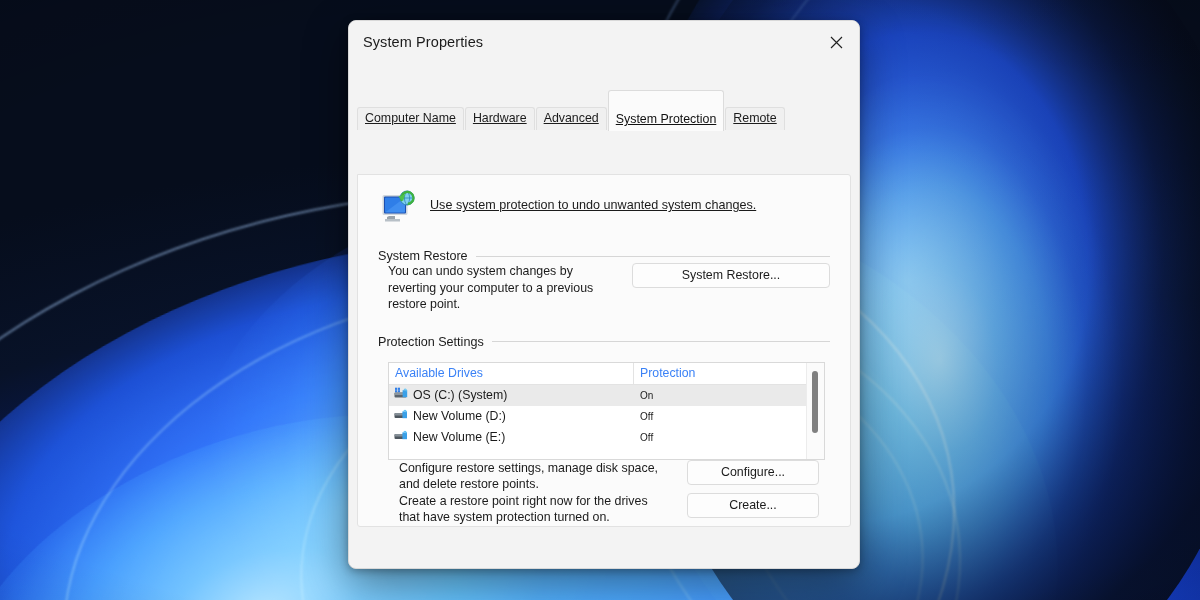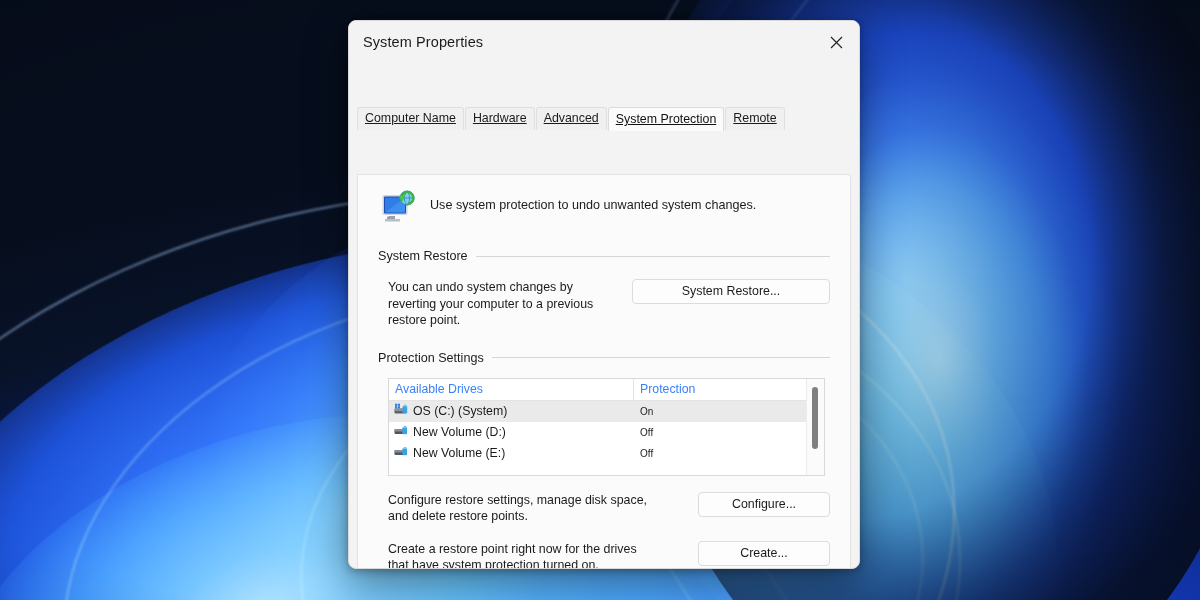--- a/index.html
+++ b/index.html
@@ -145,21 +145,21 @@
     position: relative;
     white-space: nowrap;
     cursor: default;
     text-decoration: underline;
   }
   .tab.active {
     background: #fbfbfb;
     border-color: #dcdcdc;
     color: #111;
     z-index: 3;
-    padding-top: 4px;
+    padding-top: 21px;
     margin-bottom: -1px;
   }
 
   .tabpanel {
     flex: 1 1 auto;
     margin: 0 8px 0 8px;
     background: #fbfbfb;
     border: 1px solid #e2e2e2;
     border-radius: 0 3px 3px 3px;
     position: relative;
@@ -171,20 +171,21 @@
   .hdr-row {
     display: flex;
     align-items: flex-start;
     gap: 14px;
     padding: 3px 0 0 2px;
   }
   .hdr-text {
     font-size: 12.6px;
     color: #1b1b1b;
     padding-top: 9px;
+    text-decoration: underline;
   }
 
   
   .group {
     margin-top: 22px;
   }
   .group-title-row {
     display: flex;
     align-items: center;
     gap: 8px;
@@ -196,23 +197,22 @@
   }
   .group-rule {
     flex: 1 1 auto;
     height: 1px;
     background: #d6d6d6;
   }
 
   .row-2col {
     display: flex;
     align-items: flex-start;
-    justify-content: space-between;
+    justify-content: center;
     gap: 18px;
-    margin-top: 16px;
     padding-left: 10px;
   }
   .row-desc {
     font-size: 12.4px;
     color: #1b1b1b;
     line-height: 16.5px;
     max-width: 270px;
   }
 
   .btn {

